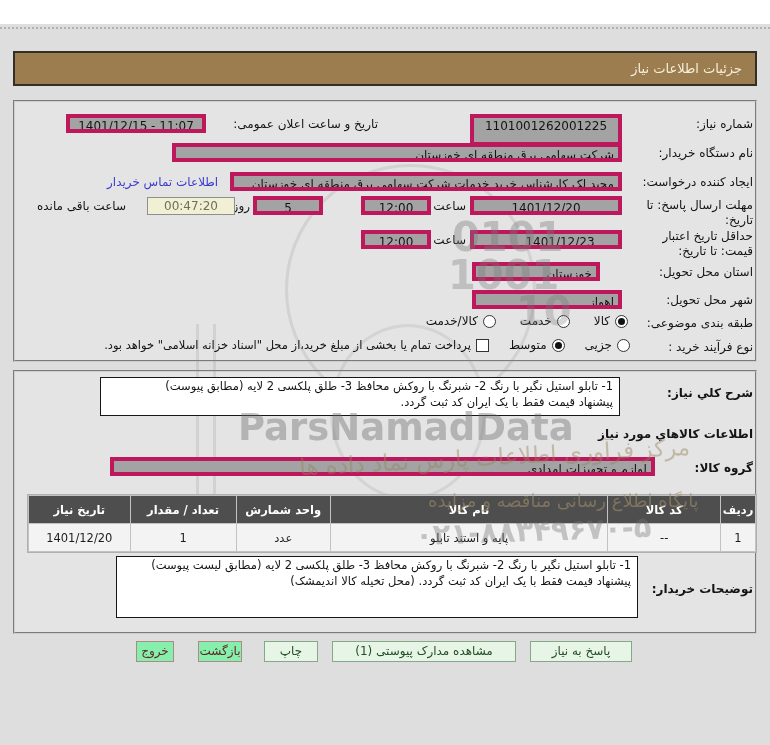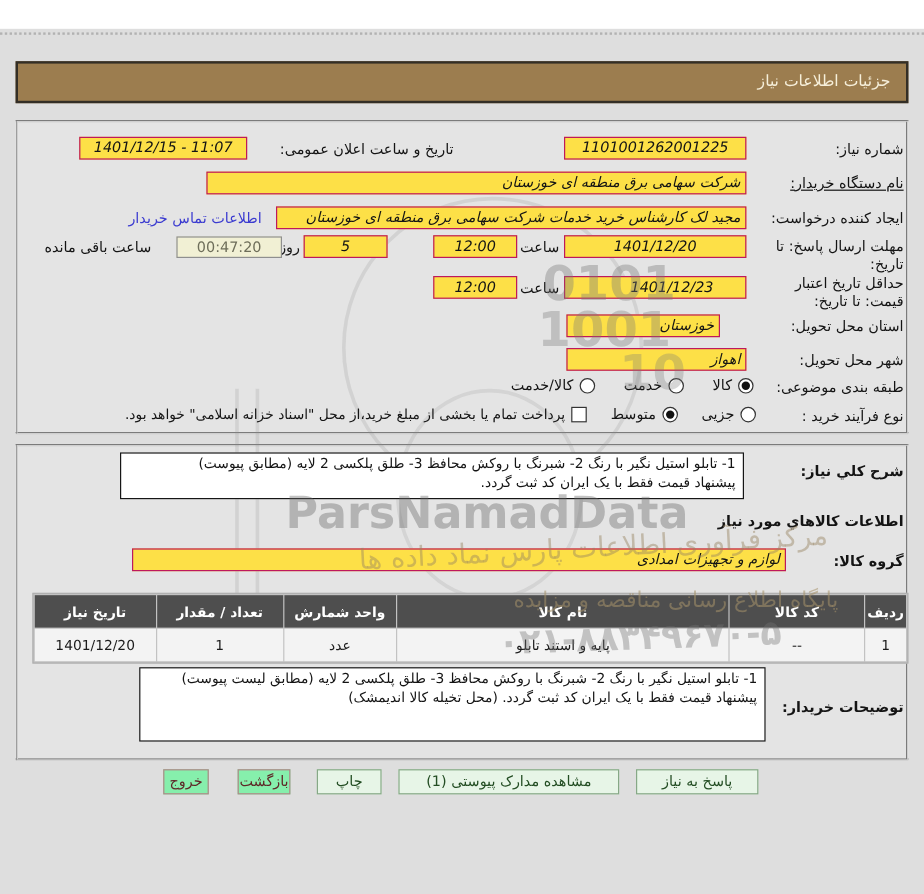--- a/index.html
+++ b/index.html
@@ -9,22 +9,22 @@
   .titlebar{position:absolute;left:13px;top:27px;width:744px;height:35px;box-sizing:border-box;
         background:#9c7d4f;border:2px solid #332e26;color:#f6efda;font-size:13px;
         line-height:31px;padding-right:13px;}
   .panel{position:absolute;left:13px;width:744px;box-sizing:border-box;
         background:#e4e4e4;border:2px groove #cfcfcf;}
   .panel1{top:76px;height:262px;}
   .panel2{top:346px;height:264px;}
   .lbl{position:absolute;white-space:nowrap;font-size:12px;color:#141414;z-index:2;}
   .lbl.b{font-weight:bold;}
   .lbl.wrap{white-space:normal;text-align:right;line-height:15px;}
-  .inp{position:absolute;background:#fde047;border:1px solid #be185d;box-sizing:border-box;
-        font-size:12px;line-height:17px;padding:0 4px;white-space:nowrap;overflow:hidden;z-index:2;font-style:italic;}
+  .inp{position:absolute;background:#a3a3a3;border:4px solid #be185d;box-sizing:border-box;
+        font-size:12px;line-height:17px;padding:0 4px;white-space:nowrap;overflow:hidden;z-index:2;}
   .ctr{text-align:center;}
   .ltr{direction:ltr;}
   .link{position:absolute;color:#3b3bd0;white-space:nowrap;cursor:pointer;z-index:2;}
   .count{position:absolute;background:#f1f0d4;border:1px solid #8f8f8f;color:#6e6e5a;
         text-align:center;font-size:12px;line-height:16px;box-sizing:border-box;z-index:2;}
   .optrow{position:absolute;display:flex;align-items:center;gap:24px;direction:rtl;z-index:2;}
   .opt{display:flex;align-items:center;gap:5px;}
   .radio{width:13px;height:13px;border:1px solid #333;border-radius:50%;background:#fff;
         position:relative;flex:0 0 auto;box-sizing:border-box;}
   .radio.sel::after{content:"";position:absolute;left:2px;top:2px;right:2px;bottom:2px;
@@ -54,25 +54,25 @@
   <div class="wm-shape" style="left:285px;top:140px;width:245px;height:245px;border:3px solid rgba(140,140,140,.20);border-radius:50%;"></div>
   <div class="wm-shape" style="left:330px;top:300px;width:150px;height:170px;border:3px solid rgba(140,140,140,.18);border-radius:50%;"></div>
   <div class="wm-shape" style="left:196px;top:300px;width:14px;height:210px;border-left:3px solid rgba(140,140,140,.20);border-right:3px solid rgba(140,140,140,.20);"></div>
 
   <div class="titlebar">جزئیات اطلاعات نیاز</div>
 
   <div class="panel panel1"></div>
   <div class="panel panel2"></div>
 
   <div class="lbl" style="right:17px;top:93px;">شماره نیاز:</div>
-  <div class="inp ctr ltr" style="left:470px;top:90px;width:152px;height:19px;">1101001262001225</div>
+  <div class="inp ctr ltr" style="left:470px;top:90px;width:152px;height:32px;">1101001262001225</div>
   <div class="lbl" style="right:392px;top:93px;">تاریخ و ساعت اعلان عمومی:</div>
   <div class="inp ctr ltr" style="left:66px;top:90px;width:140px;height:19px;">1401/12/15 - 11:07</div>
 
-  <div class="lbl" style="right:17px;top:122px;text-decoration:underline;">نام دستگاه خریدار:</div>
+  <div class="lbl" style="right:17px;top:122px;">نام دستگاه خریدار:</div>
   <div class="inp" style="left:172px;top:119px;width:450px;height:19px;">شرکت سهامی برق منطقه ای خوزستان</div>
 
   <div class="lbl" style="right:17px;top:151px;">ایجاد کننده درخواست:</div>
   <div class="inp" style="left:230px;top:148px;width:392px;height:19px;">مجید لک کارشناس خرید خدمات شرکت سهامی برق منطقه ای خوزستان</div>
   <div class="link" style="left:107px;top:151px;">اطلاعات تماس خریدار</div>
 
   <div class="lbl wrap" style="right:17px;top:174px;width:112px;">مهلت ارسال پاسخ: تا تاریخ:</div>
   <div class="inp ctr ltr" style="left:470px;top:172px;width:152px;height:19px;">1401/12/20</div>
   <div class="lbl" style="right:304px;top:175px;">ساعت</div>
   <div class="inp ctr ltr" style="left:361px;top:172px;width:70px;height:19px;">12:00</div>

